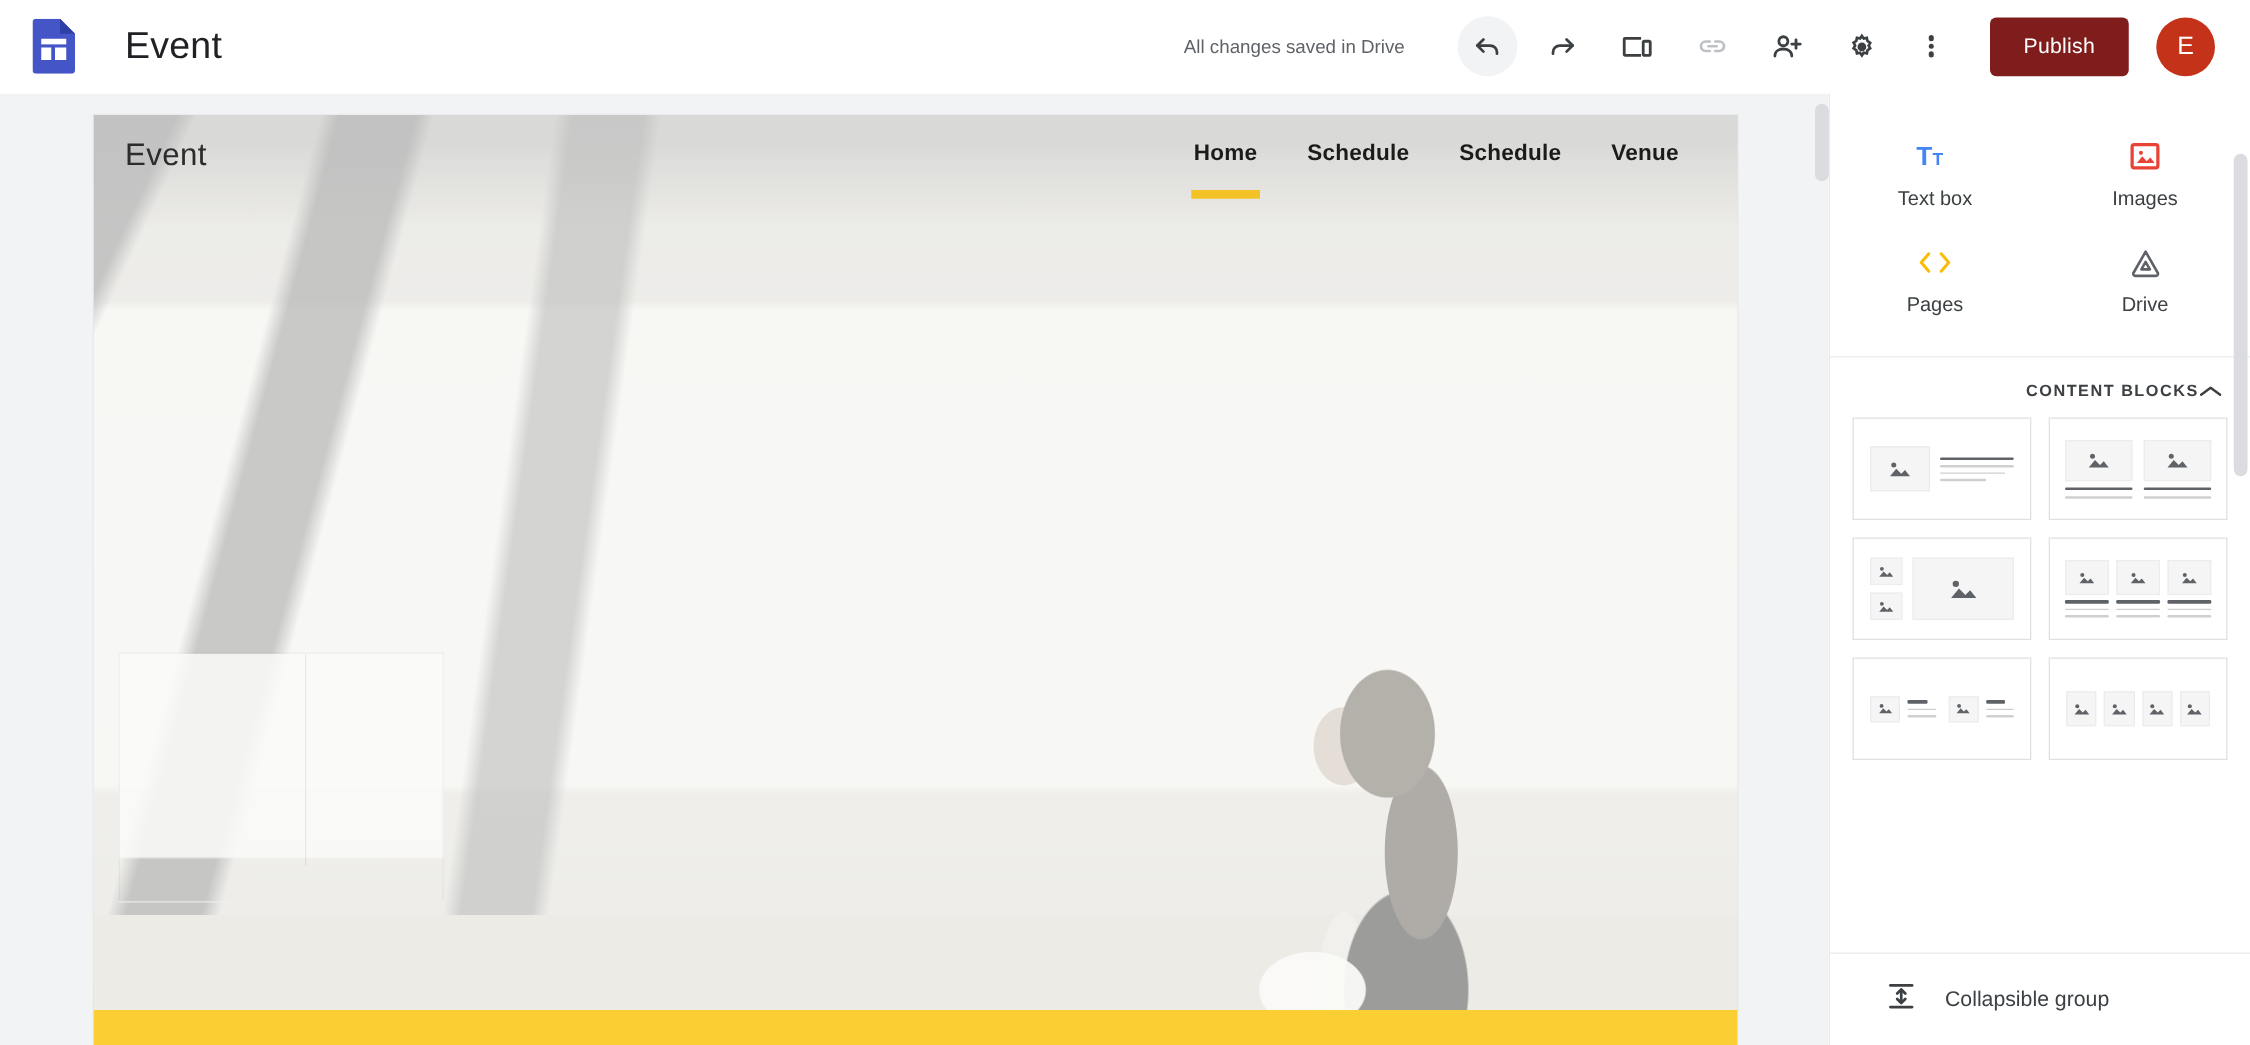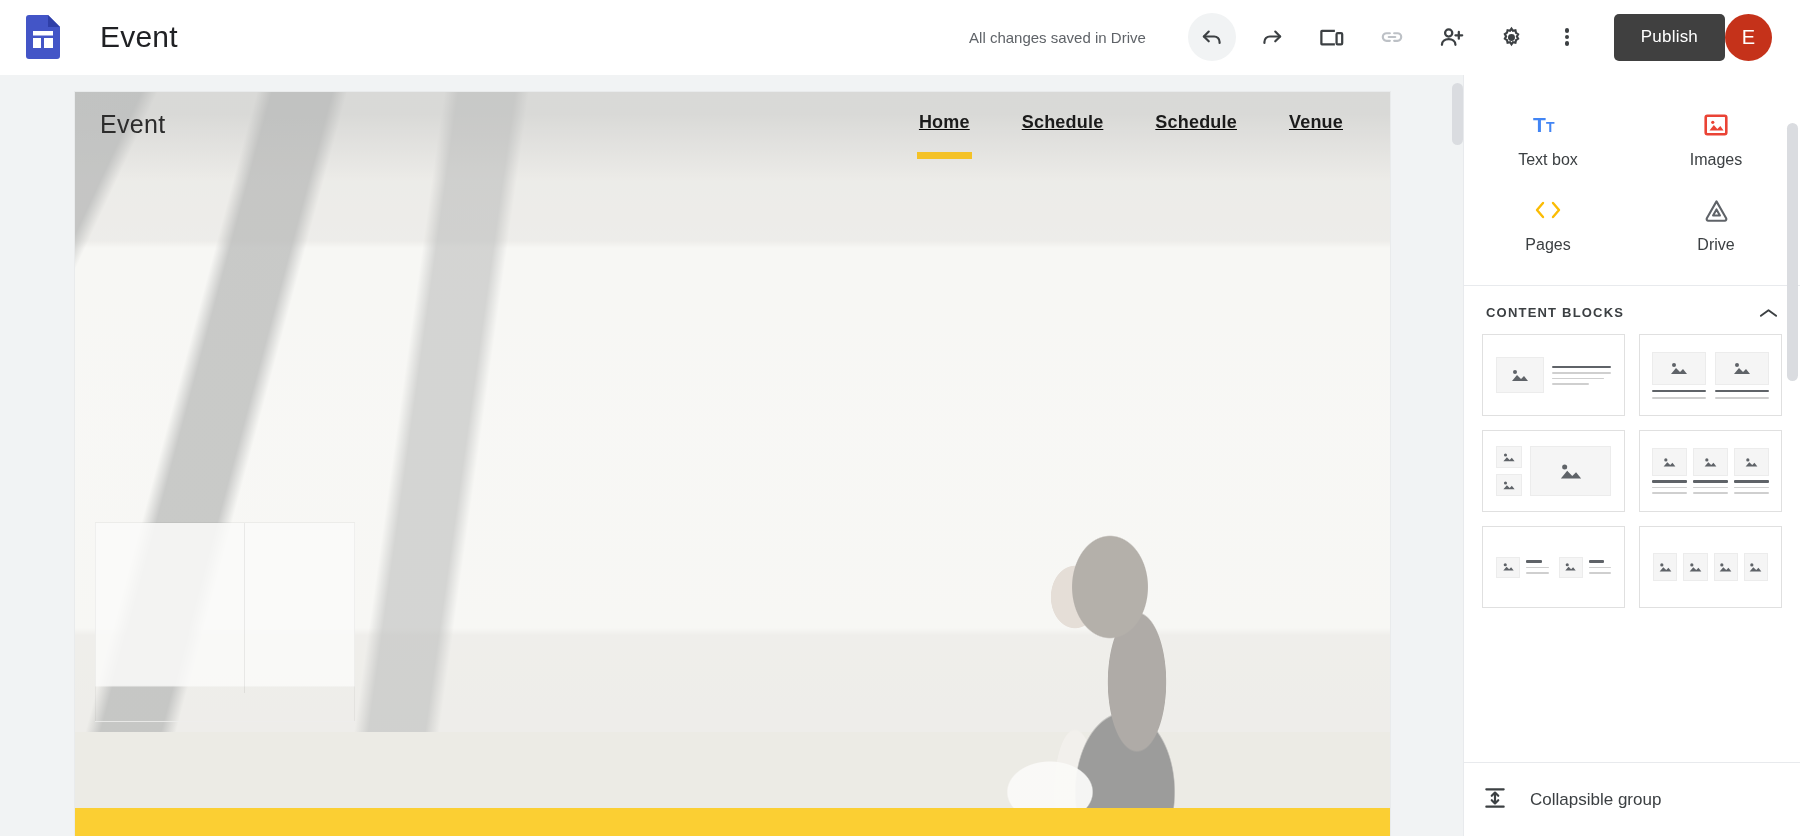--- a/index.html
+++ b/index.html
@@ -39,23 +39,23 @@
     border: none; cursor: pointer;
   }
   .icon-btn.hovered { background: #f1f3f4; }
   .icon-btn svg { display: block; }
   .kebab { width: 38px; }
   .kebab .dot {
     width: 4.5px; height: 4.5px; border-radius: 50%;
     background: #3c4043; margin: 2px 0;
   }
   .publish-btn {
-    margin-left: 22px; 
+    margin-left: 22px; margin-right: 22px;
     height: 47px; padding: 0 27px;
-    background: #404040; color: #ffffff;
+    background: #7f1d1d; color: #ffffff;
     border: none; border-radius: 5px;
     font-size: 17px; font-family: "Liberation Sans", sans-serif;
     letter-spacing: .2px; cursor: pointer; flex: none;
   }
   .avatar {
     width: 47px; height: 47px; border-radius: 50%;
     background: #c5321a; color: #fff;
     display: flex; align-items: center; justify-content: center;
     font-size: 20px; margin-right: 28px; flex: none; cursor: pointer;
   }
@@ -119,23 +119,22 @@
   .site-header {
     position: absolute; left: 0; top: 0; width: 100%; height: 64px;
     display: flex; align-items: center;
     padding: 0 25px;
   }
   .site-logo-text {
     font-size: 25px; color: #2c2c2c; font-weight: 400;
     letter-spacing: .3px;
   }
   .site-nav {
-    margin-left: auto; display: flex; align-items: center; gap: 52px;
+    margin-left: auto; display: flex; align-items: center; gap: 40px;
     padding-right: 22px;
-    text-decoration: underline;
   }
   .nav-item {
     position: relative; font-size: 18px; font-weight: bold;
     color: #1b1b1b; cursor: pointer; padding-bottom: 4px;
     letter-spacing: .2px;
   }
   .nav-item.active::after {
     content: ""; position: absolute; left: -2px; right: -2px; bottom: -22px;
     height: 7px; background: #f4c227;
   }
@@ -191,21 +190,21 @@
     padding: 22px 0 18px;
     border-bottom: 1px solid #e8eaed;
   }
   .insert-item {
     display: flex; flex-direction: column; align-items: center;
     gap: 11px; padding: 13px 0; cursor: pointer;
   }
   .insert-item .ico { height: 30px; display: flex; align-items: center; }
   .insert-item .lbl { font-size: 16px; color: #3c4043; }
   .section-head {
-    display: flex; align-items: center; justify-content: space-between;
+    display: flex; align-items: center; justify-content: flex-end;
     padding: 19px 22px 14px;
   }
   .section-head .title {
     font-size: 13px; letter-spacing: 1.2px; color: #3c4043; font-weight: bold;
   }
   .chev { cursor: pointer; display: flex; }
   .blocks {
     display: grid; grid-template-columns: 1fr 1fr;
     gap: 14px; padding: 0 18px;
   }
@@ -215,21 +214,21 @@
     cursor: pointer; padding: 7px;
   }
   .ph { background: #f5f5f5; border: 1px solid #ececec;
         display: flex; align-items: center; justify-content: center; }
   .ph svg { display: block; }
   .ln { background: #5f6368; height: 2.5px; border-radius: 1px; }
   .ln.thin { background: #cfcfcf; height: 1.5px; }
   .bottom-item {
     position: absolute; left: 0; right: 0; bottom: 0; height: 74px;
     display: flex; align-items: center; gap: 22px;
-    padding-left: 18px; border-top: 1px solid #e8eaed;
+    padding-left: 44px; border-top: 1px solid #e8eaed;
     background: #fff; cursor: pointer;
   }
   .bottom-item .lbl { font-size: 17px; color: #3c4043; }
 
   
   .scroll-thumb {
     position: absolute; width: 11px; border-radius: 6px;
     background: #dadce0;
   }
 </style>

